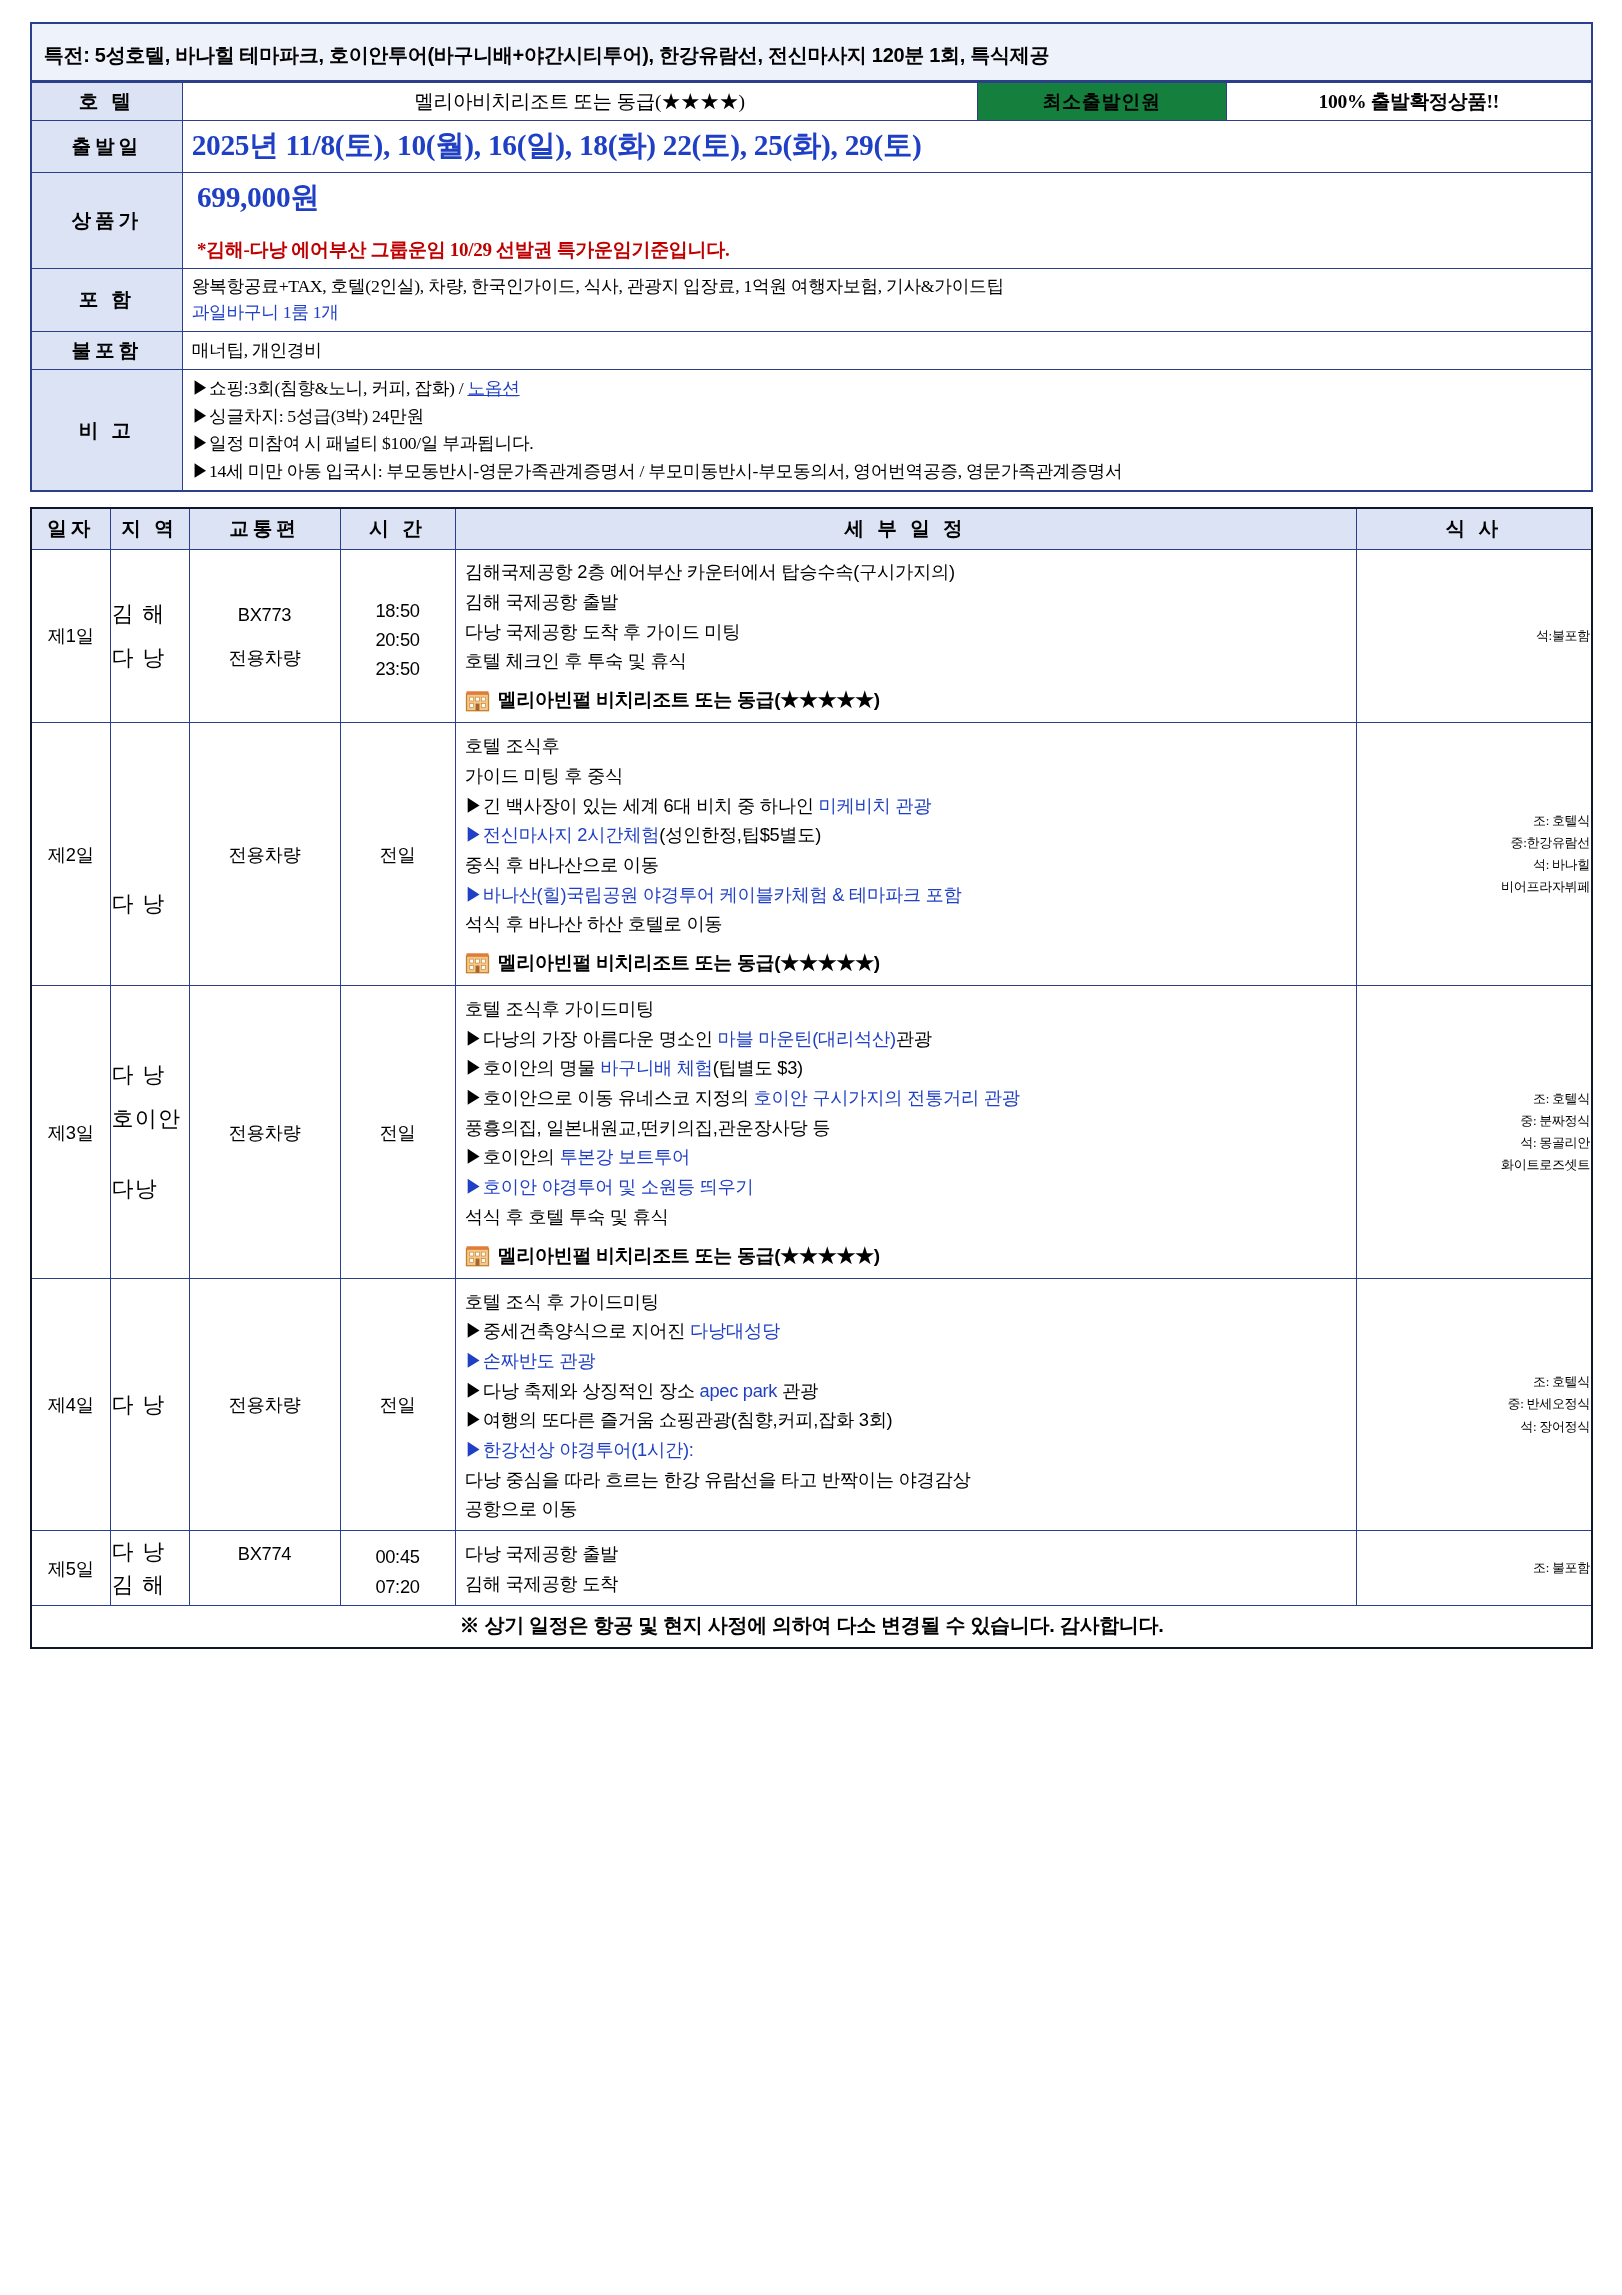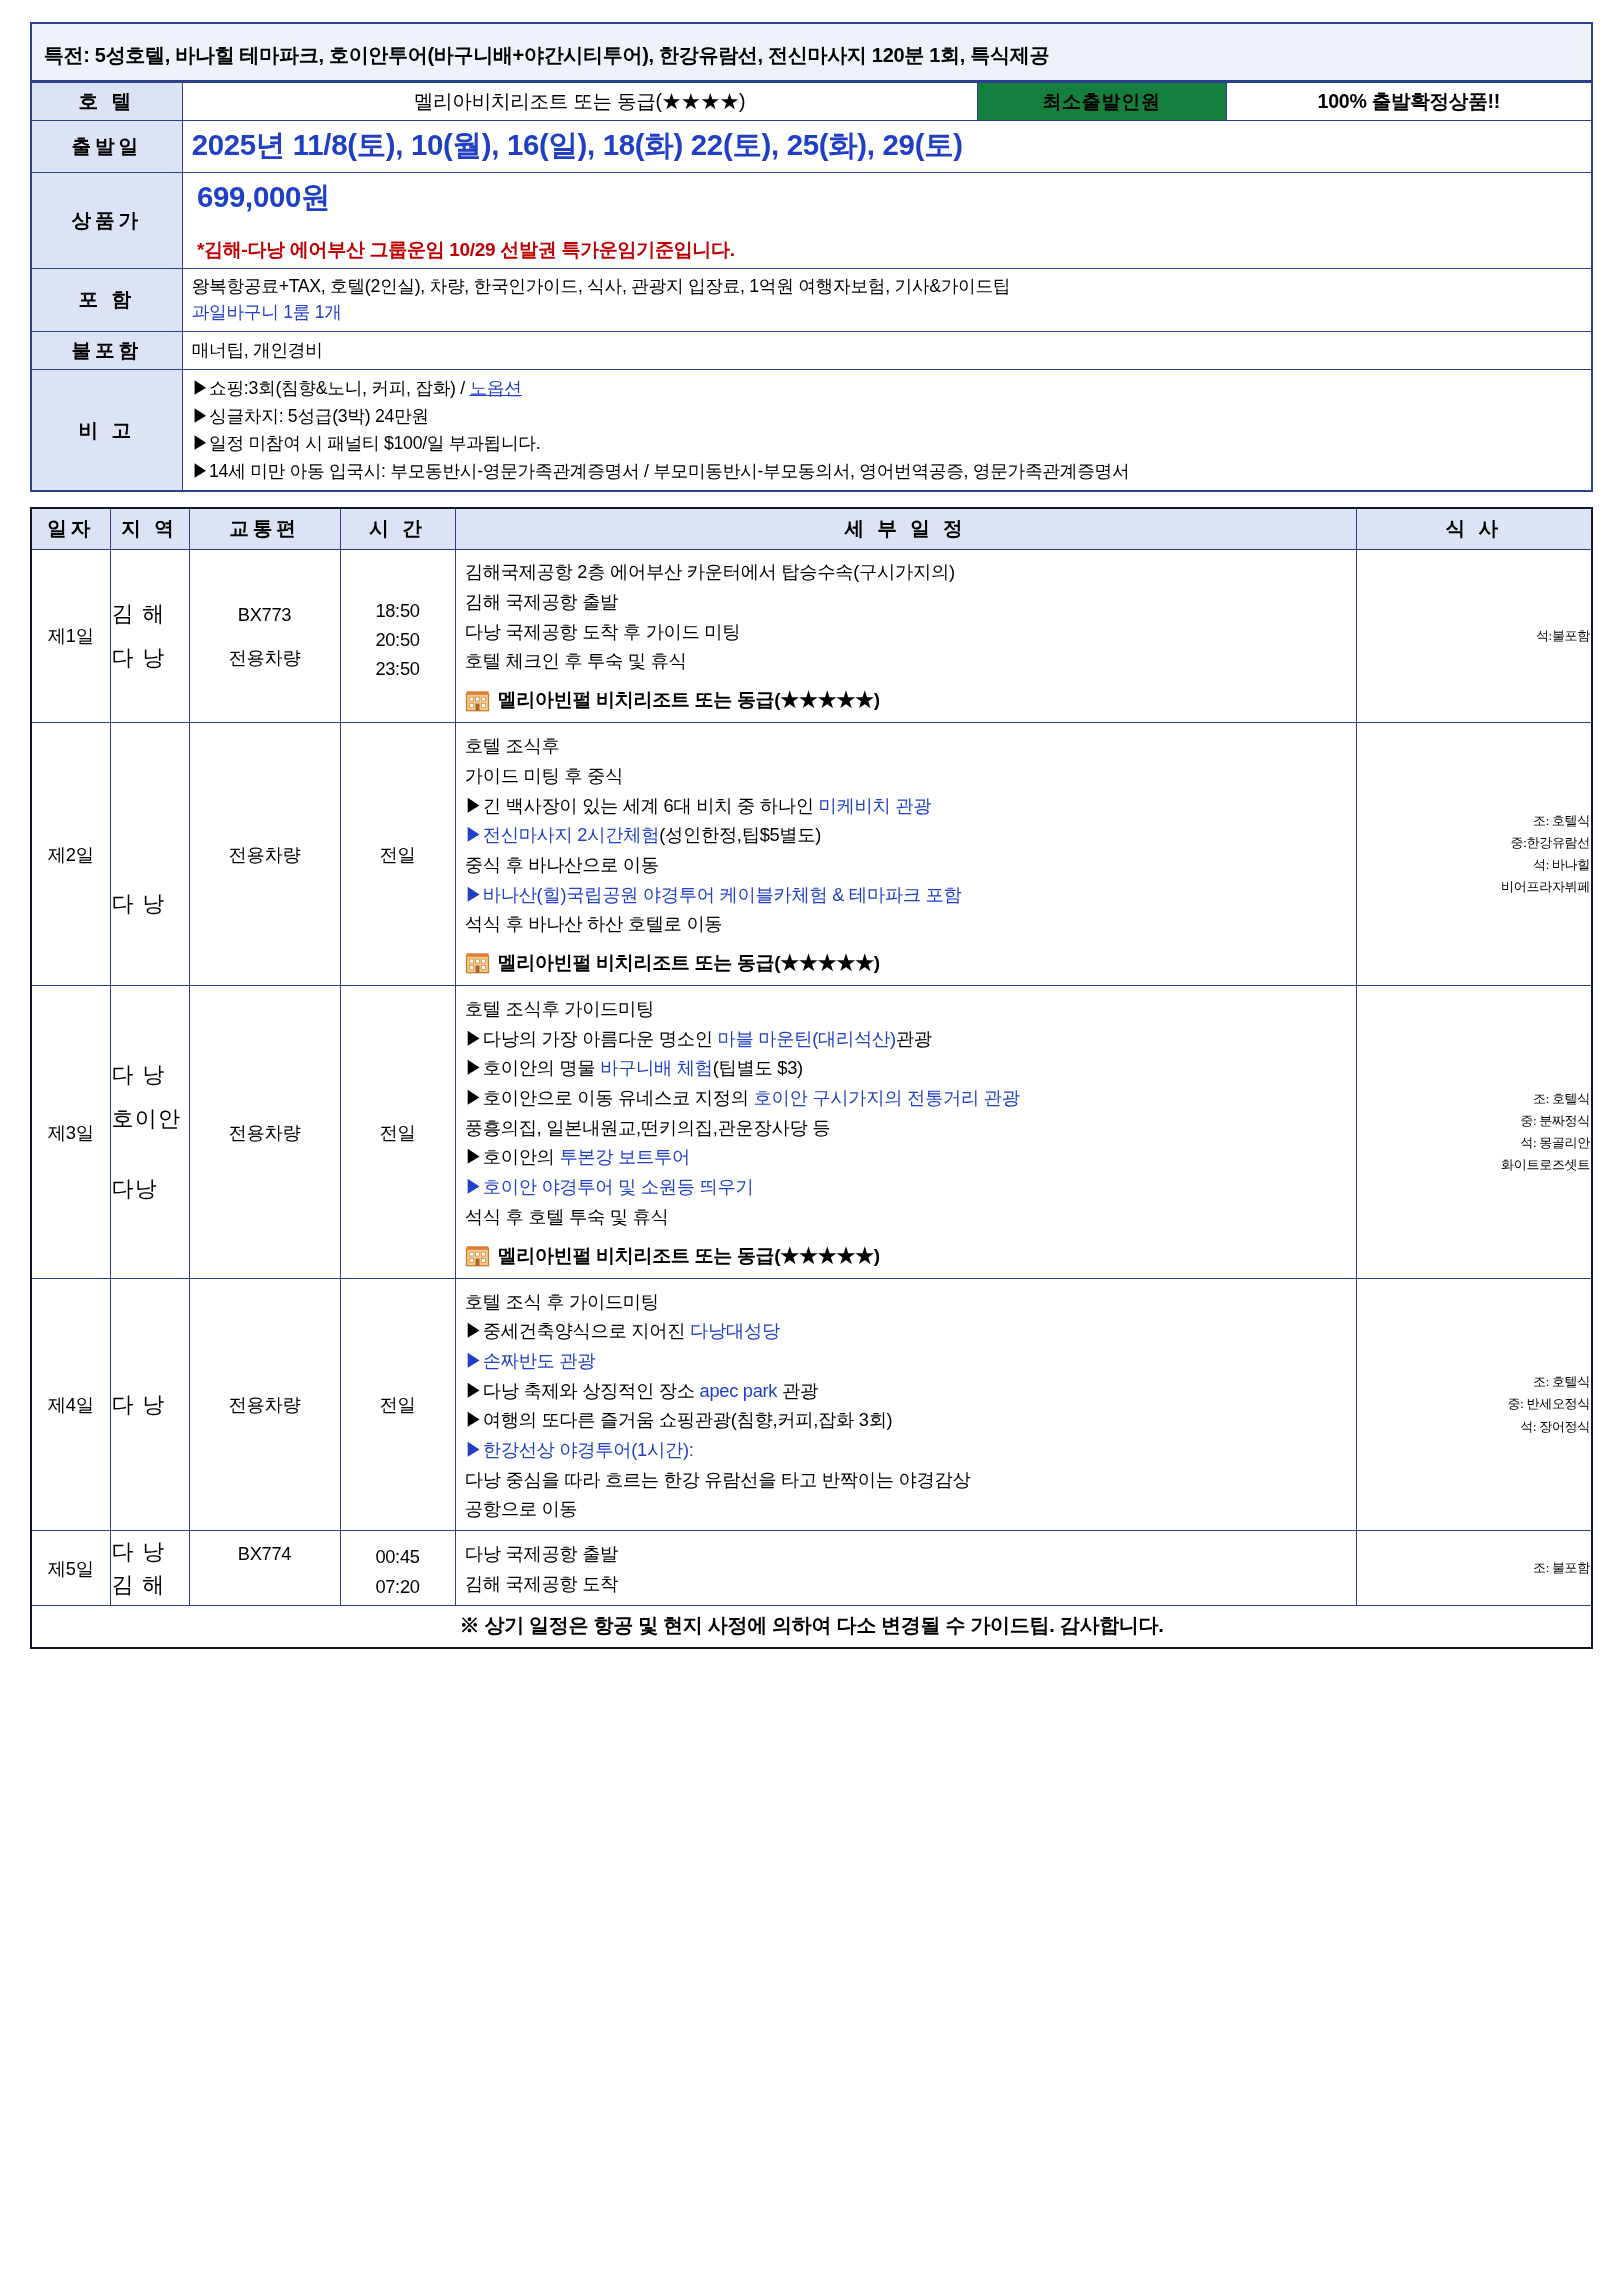--- a/index.html
+++ b/index.html
@@ -51,20 +51,21 @@
   .info-table {
     width: 100%;
     margin-top: 0;
     border: 2px solid #2b3f8a;
     border-top: none;
   }
   .info-table td {
     border: 1.3px solid #2b3f8a;
     vertical-align: middle;
     padding: 5.2px 9.2px;
+    font-family: Liberation Serif, serif;
   }
   .lbl {
     background: #dce3f4;
     text-align: center;
     font-size: 19.6px;
     font-weight: bold;
     letter-spacing: 3.9px;
     width: 151px;
   }
   .cell-hotel {
@@ -454,19 +455,19 @@
         <td class="td-detail">
           <div>다낭 국제공항 출발</div>
           <div>김해 국제공항 도착</div>
         </td>
         <td class="td-meal">
           <div>조: 불포함</div>
         </td>
       </tr>
 
       <tr>
-        <td colspan="6" class="footer-note">※ 상기 일정은 항공 및 현지 사정에 의하여 다소 변경될 수 가이드팁. 감사합니다.</td>
+        <td colspan="6" class="footer-note">※ 상기 일정은 항공 및 현지 사정에 의하여 다소 변경될 수 있습니다. 감사합니다.</td>
       </tr>
     </tbody>
   </table>
 
 </div>
 
 
 </body></html>

